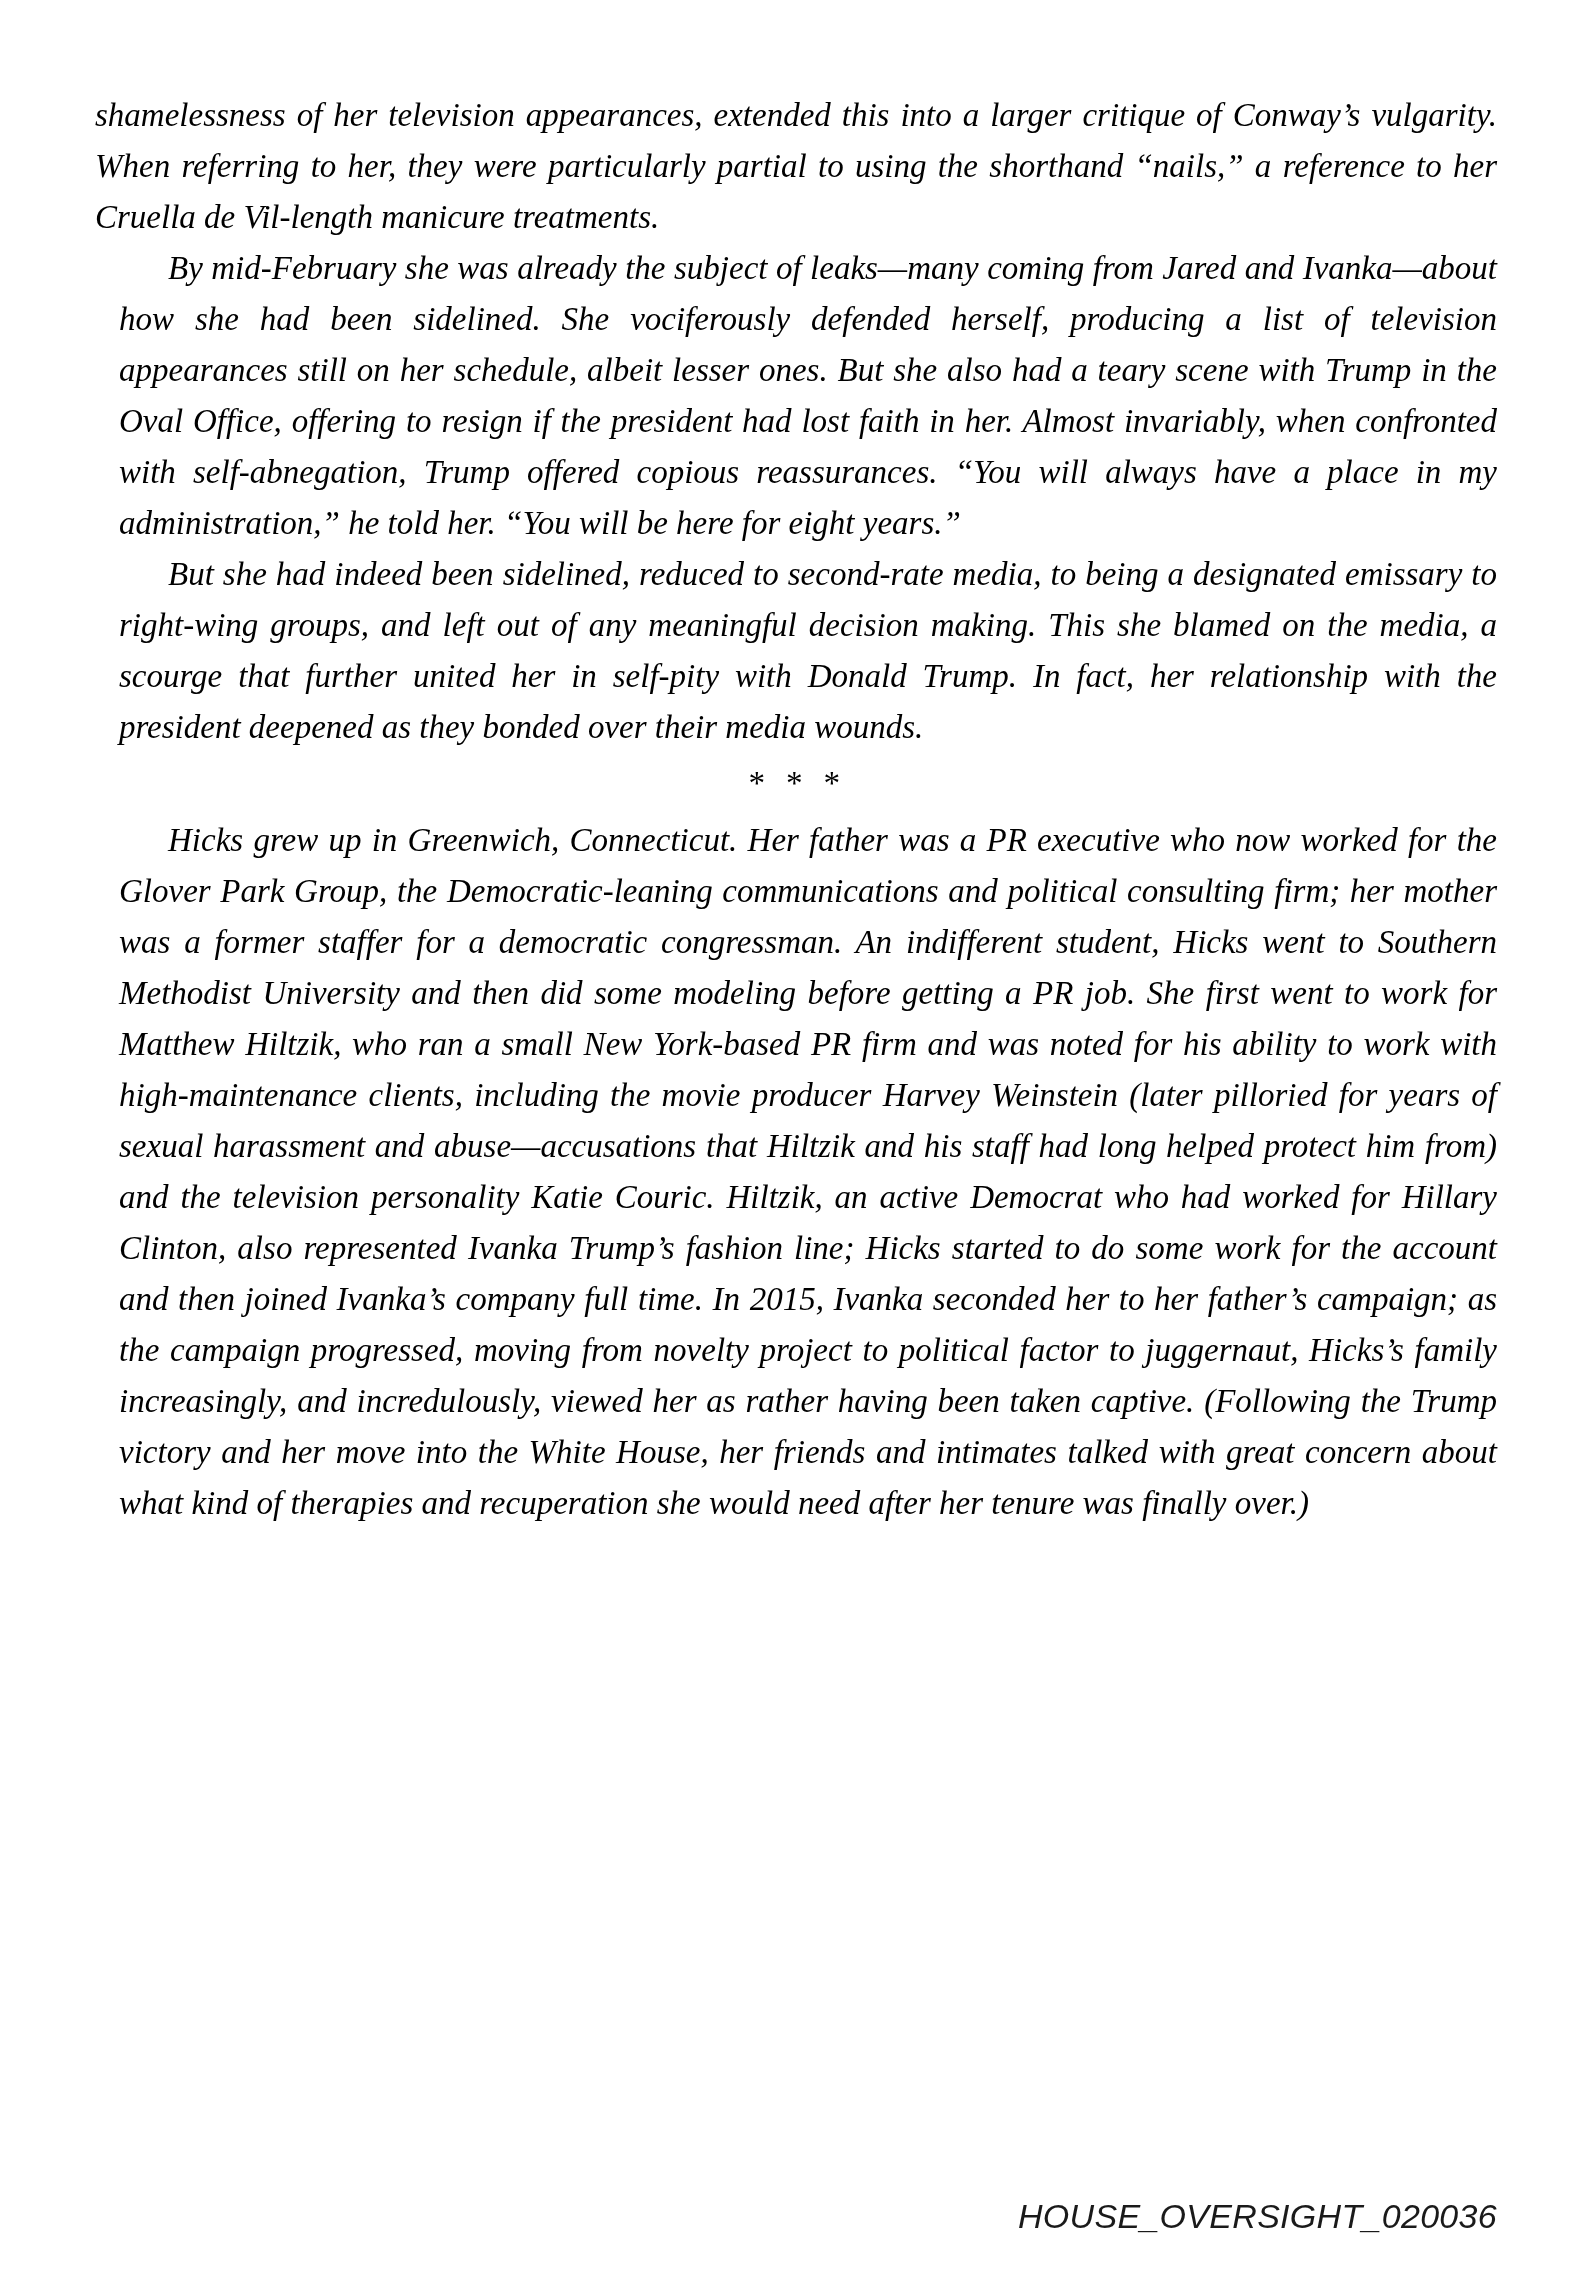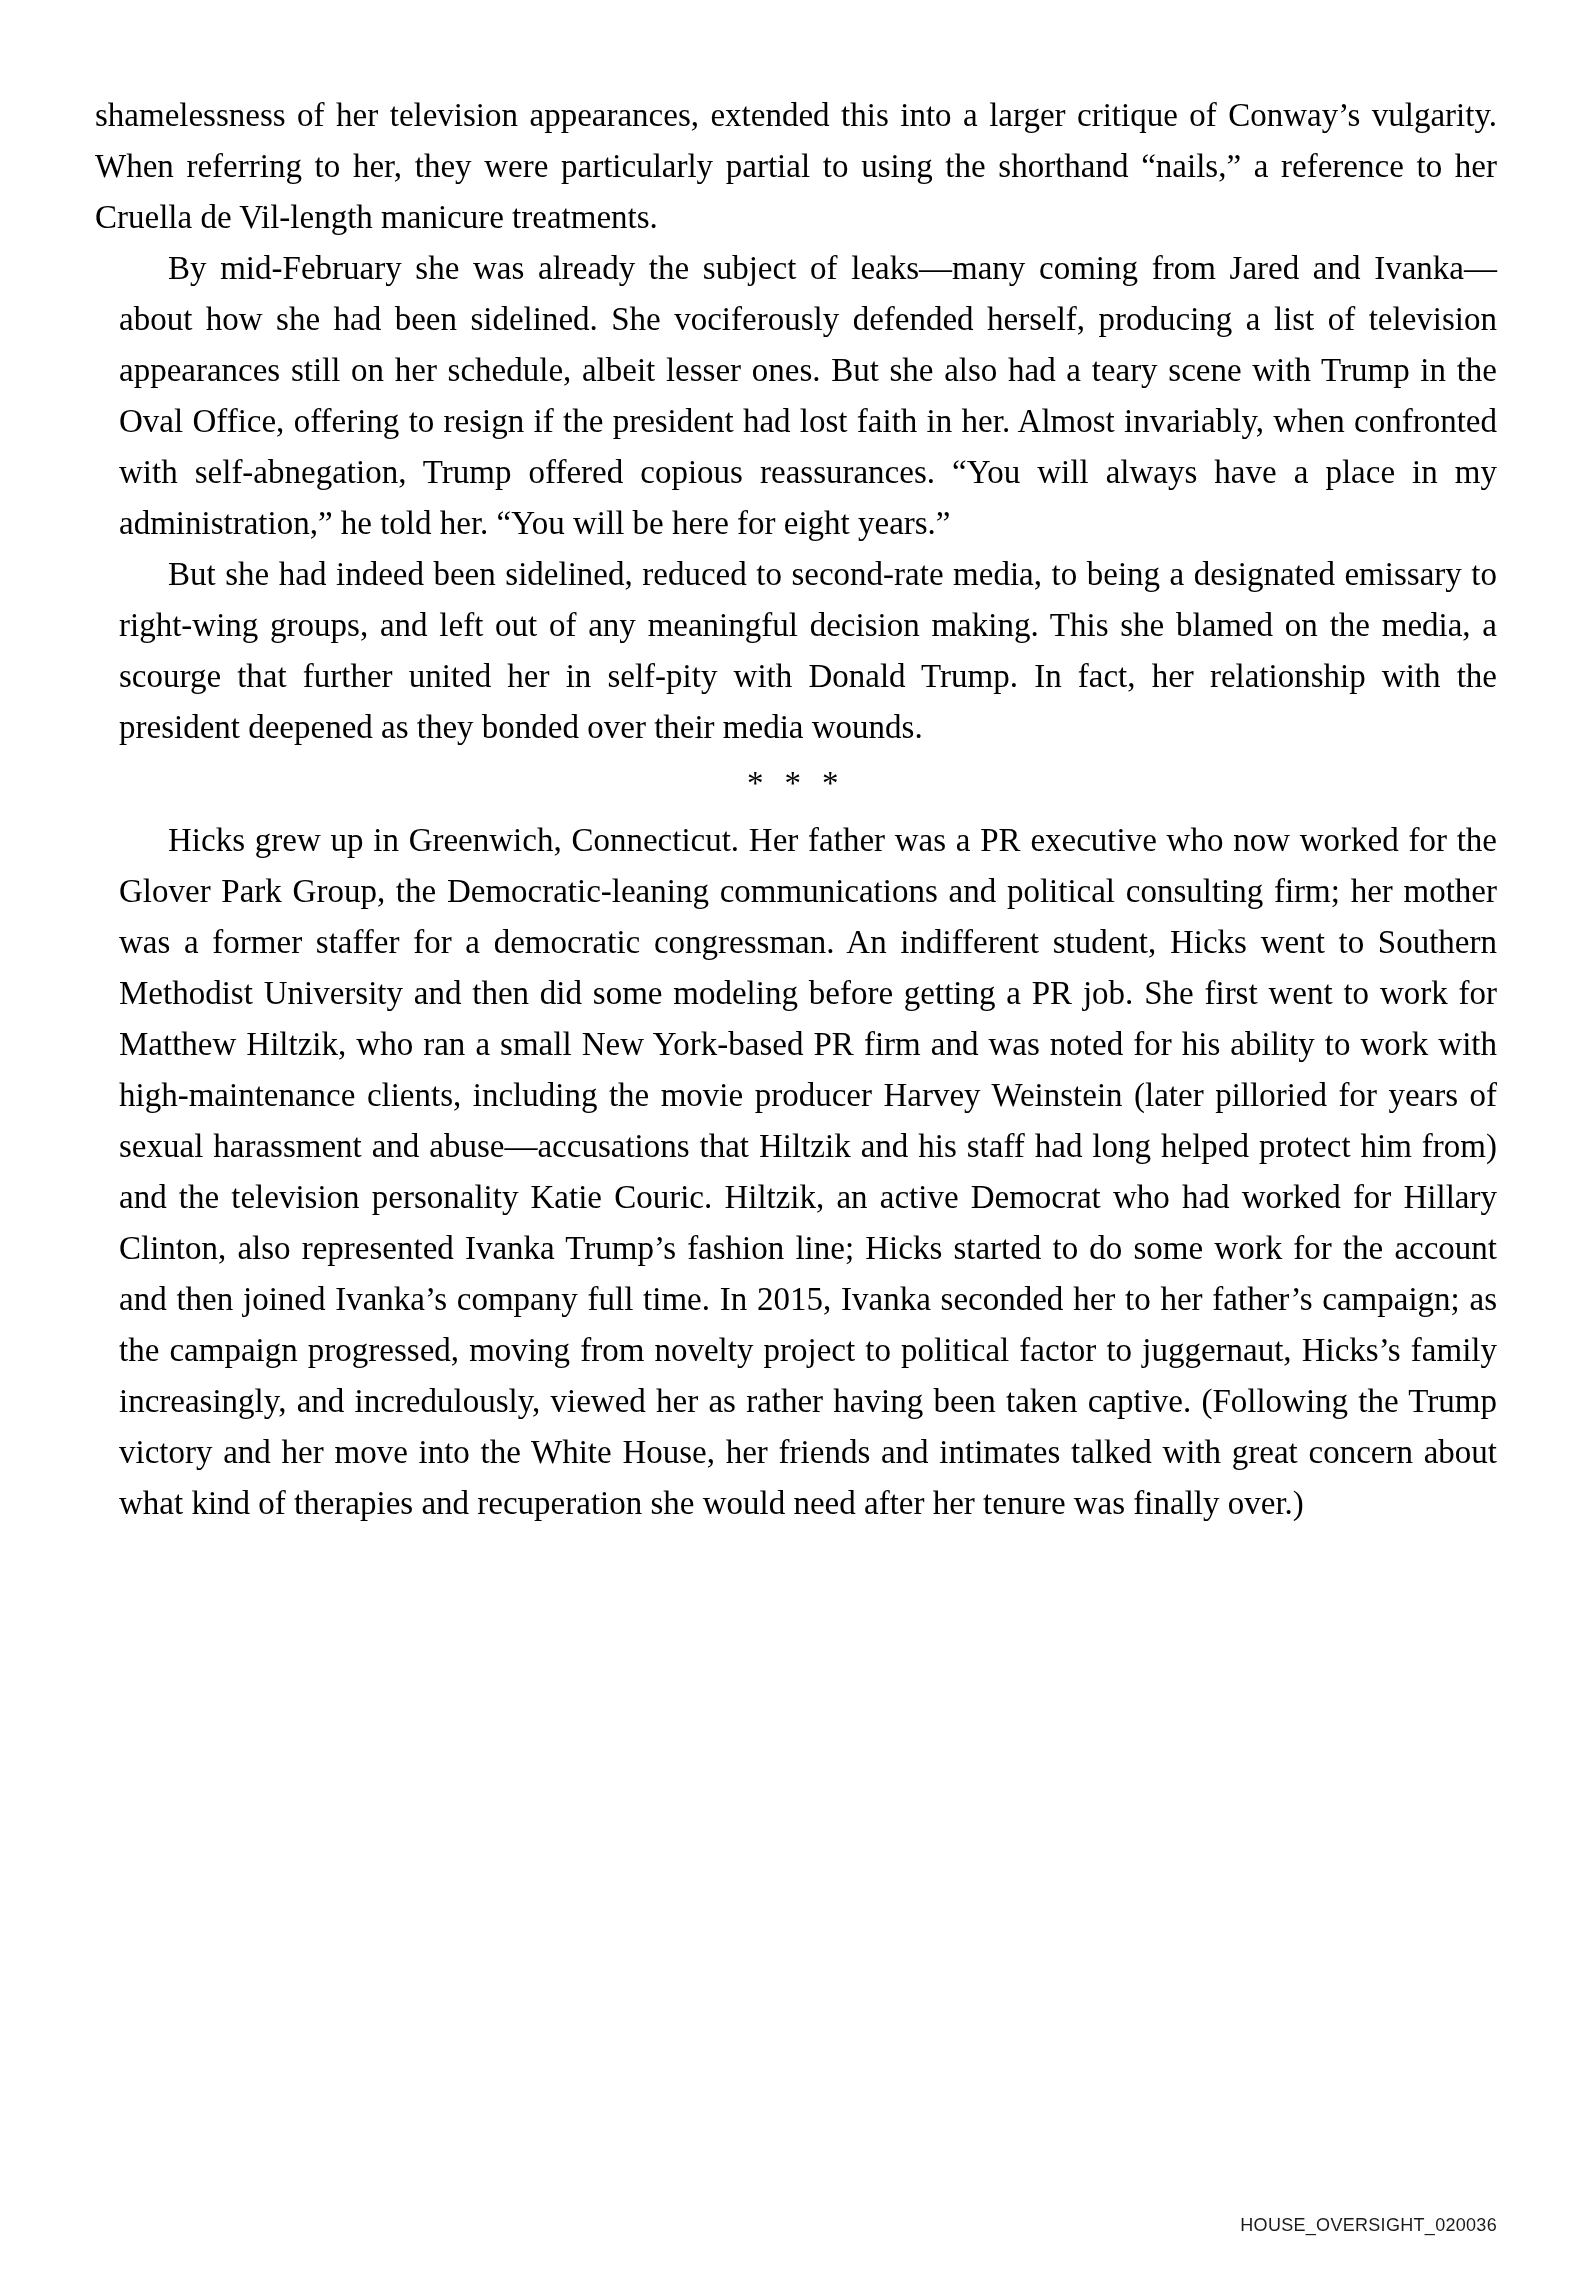--- a/index.html
+++ b/index.html
@@ -15,20 +15,21 @@
     color: #000000;
   }
   .page {
     position: absolute;
     top: 0;
     left: 0;
     width: 1592px;
     height: 2295px;
     box-sizing: border-box;
     padding: 90px 95px 77px 95px;
+    font-style: italic;
   }
   .body-text {
     width: 1402px;
     margin: 0 auto;
     font-size: 33px;
     line-height: 51px;
     text-align: justify;
     text-justify: inter-word;
   }
   p {
@@ -44,21 +45,21 @@
     font-size: 33px;
     line-height: 51px;
     letter-spacing: 6.4px;
     margin: 5.1px 0 6.4px 0;
   }
   .footer {
     position: absolute;
     right: 95px;
     bottom: 59px;
     font-family: "Liberation Sans", sans-serif;
-    font-size: 18px;
+    font-size: 34px;
     letter-spacing: 0.3px;
     color: #1a1a1a;
     white-space: nowrap;
   }
 </style>
 </head>
 <body>
 
 <div class="page">
   <div class="body-text">

